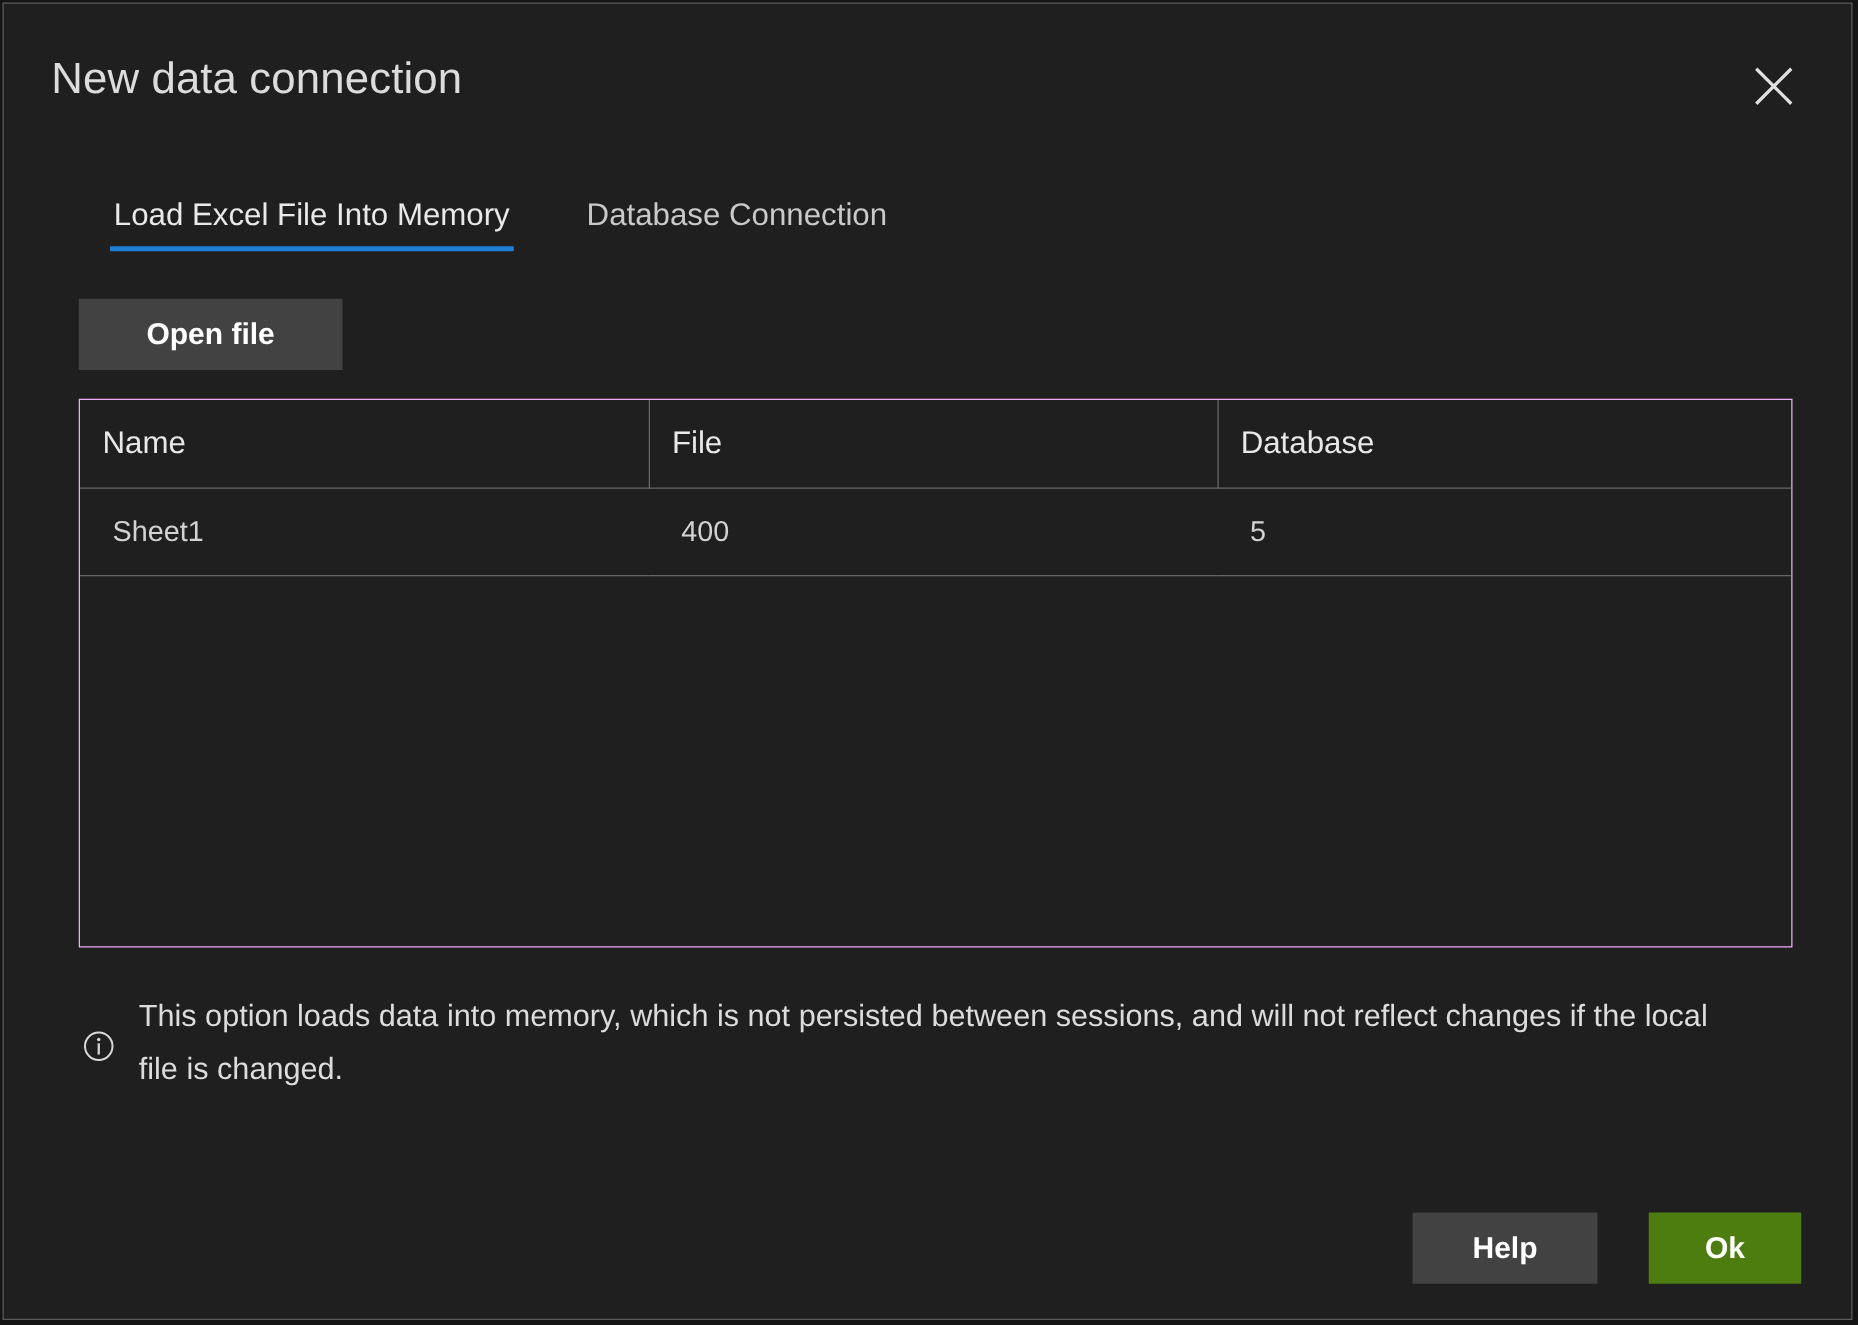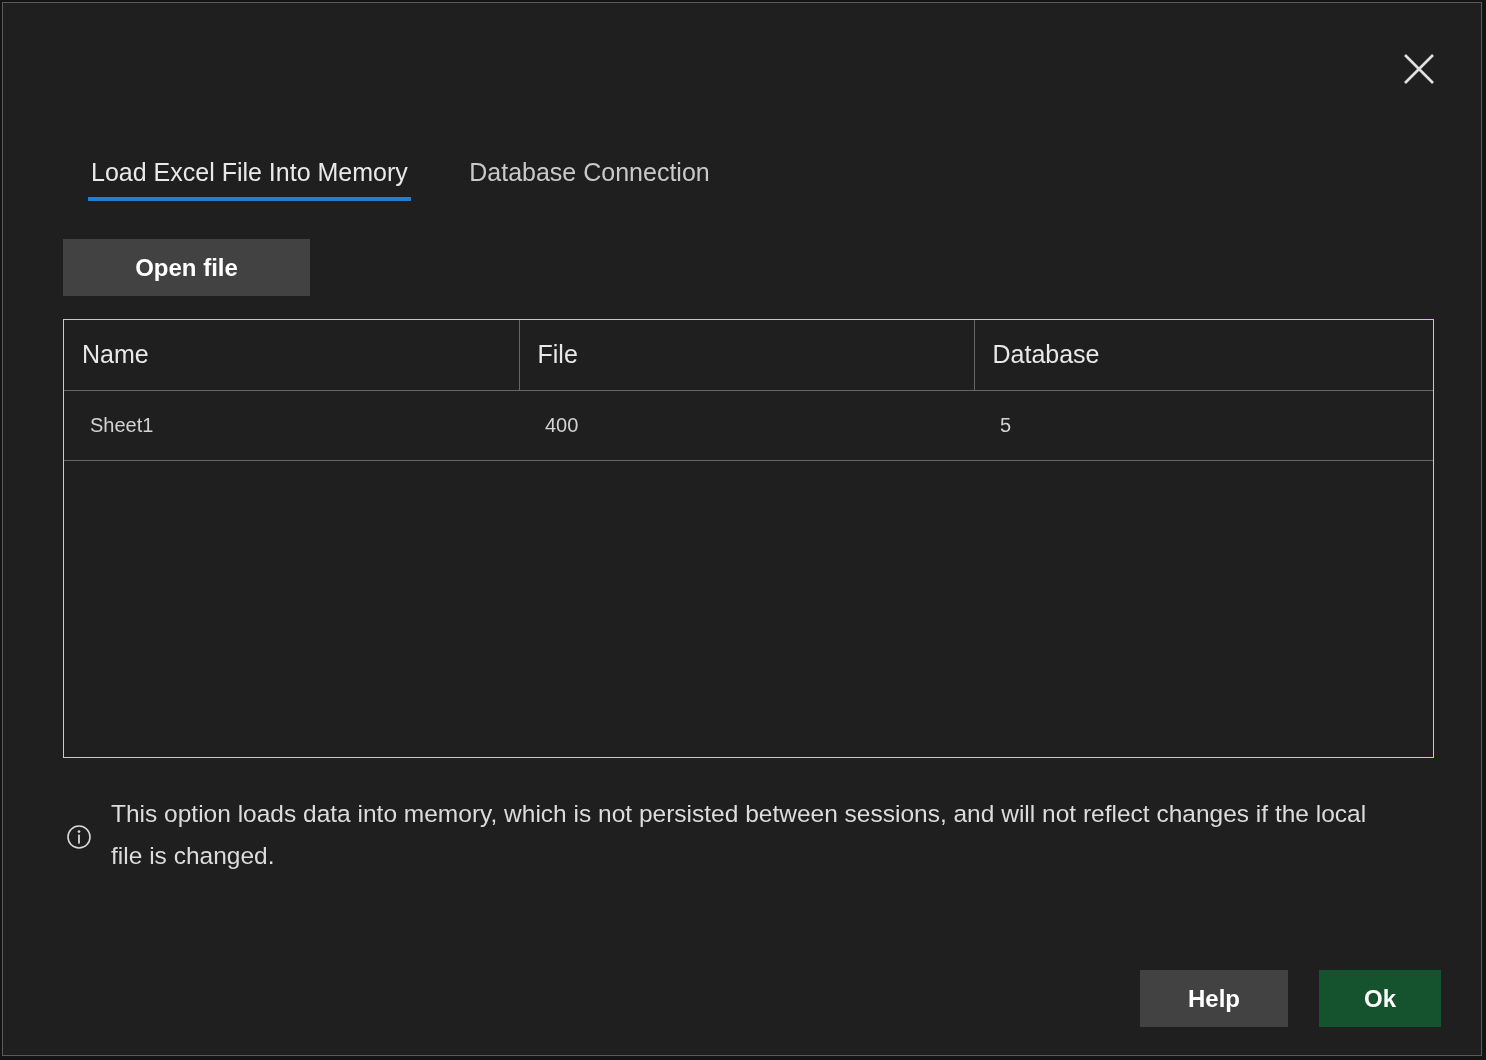--- a/index.html
+++ b/index.html
@@ -77,21 +77,21 @@
     bottom: 0;
     height: 4px;
     background: #1f7fd4;
   }
 
   
   .openfile-button {
     position: absolute;
     left: 60px;
     top: 236px;
-    width: 247px;
+    width: 211px;
     height: 57px;
     background: #424242;
     color: #ffffff;
     font-size: 24px;
     font-weight: bold;
     display: flex;
     align-items: center;
     justify-content: center;
     cursor: pointer;
     border: none;
@@ -121,21 +121,21 @@
     color: #e8e8e8;
     text-align: left;
     padding: 0 0 0 18px;
     border-bottom: 1px solid #676767;
     border-right: 1px solid #676767;
     box-sizing: border-box;
   }
   .data-table th:last-child { border-right: none; }
   .data-table td {
     height: 70px;
-    font-size: 20px;
+    font-size: 23px;
     color: #d2d2d2;
     text-align: left;
     padding: 0 0 0 26px;
     border-bottom: 1px solid #676767;
     box-sizing: border-box;
   }
   .col-name { width: 455px; }
   .col-rows { width: 455px; }
   .col-cols { width: auto; }
 
@@ -159,46 +159,47 @@
     line-height: 42px;
     color: #dcdcdc;
   }
 
   
   .footer {
     position: absolute;
     right: 40px;
     bottom: 28px;
     display: flex;
-    gap: 31px;
+    gap: 41px;
   }
   .footer-button {
     height: 57px;
     min-width: 148px;
     padding: 0 26px;
     font-size: 24px;
     font-weight: bold;
     color: #ffffff;
     background: #424242;
     border: none;
     display: flex;
     align-items: center;
     justify-content: center;
     cursor: pointer;
     box-sizing: border-box;
     font-family: "Liberation Sans", sans-serif;
   }
-  .footer-button.primary { background: #14532d; min-width: 122px; }
+  .footer-button.primary { background: #4d7c0f; min-width: 122px; }
 </style>
 </head>
 <body>
 
 <div class="dialog">
 
   <div class="titlebar">
+    <div class="dialog-title">New data connection</div>
     <div class="close-button">
       <svg width="40" height="40" viewBox="0 0 40 40">
         <line x1="6" y1="6" x2="34" y2="34" stroke="#e0e0e0" stroke-width="2.6"></line>
         <line x1="34" y1="6" x2="6" y2="34" stroke="#e0e0e0" stroke-width="2.6"></line>
       </svg>
     </div>
   </div>
 
   <div class="tabbar">
     <span class="tab active">Load Excel File Into Memory</span>

